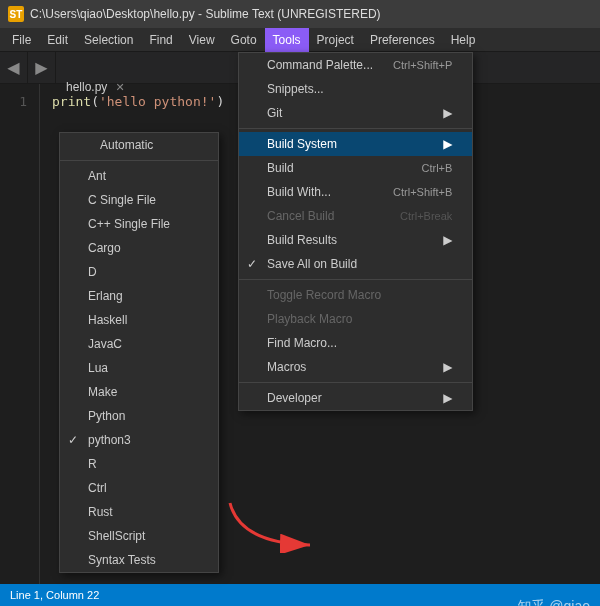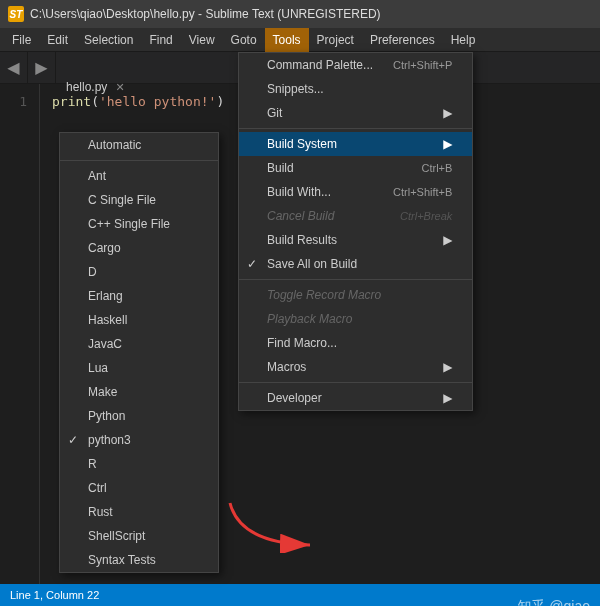--- a/index.html
+++ b/index.html
@@ -28,21 +28,20 @@
       width: 16px;
       height: 16px;
       background: #e8a000;
       border-radius: 2px;
       display: flex;
       align-items: center;
       justify-content: center;
       font-size: 10px;
       color: #fff;
       font-weight: bold;
-      font-style: italic;
     }
     .titlebar-text {
       flex: 1;
       color: #ddd;
       font-size: 12px;
     }
 
     
     .menubar {
       background: #2d2d2d;
@@ -56,21 +55,21 @@
       padding: 2px 8px;
       color: #ccc;
       cursor: pointer;
       font-size: 12px;
       height: 24px;
       display: flex;
       align-items: center;
       user-select: none;
     }
     .menu-item.active {
-      background: #a16207;
+      background: #8b5cf6;
       color: #fff;
     }
 
     
     .tabbar {
       background: #252526;
       height: 32px;
       display: flex;
       align-items: stretch;
       border-bottom: 1px solid #1a1a1a;
@@ -164,21 +163,20 @@
     .dropdown-item:hover, .dropdown-item.highlighted {
       background: #094771;
       color: #fff;
     }
     .dropdown-item.highlighted {
       background: #094771;
     }
     .dropdown-item.disabled {
       color: #666;
       cursor: default;
-      font-style: italic;
     }
     .dropdown-item .shortcut {
       margin-left: auto;
       color: #999;
       font-size: 11px;
       padding-left: 20px;
     }
     .dropdown-item .shortcut.disabled-shortcut {
       color: #555;
     }
@@ -303,21 +301,21 @@
     <span>Git</span>
     <span class="arrow">▶</span>
   </div>
   <div class="dropdown-separator"></div>
 
   <div class="dropdown-item highlighted submenu-container" style="background:#094771; color:#fff;">
     <span>Build System</span>
     <span class="arrow" style="color:#fff;">▶</span>
 
     <div class="build-system-submenu">
-      <div class="dropdown-item" style="padding-left:28px;">
+      <div class="dropdown-item" style="padding-left:40px;">
         <span>Automatic</span>
       </div>
       <div class="dropdown-separator"></div>
       <div class="dropdown-item">
           <span>Ant</span>
         </div>
       <div class="dropdown-item">
           <span>C Single File</span>
         </div>
       <div class="dropdown-item">

